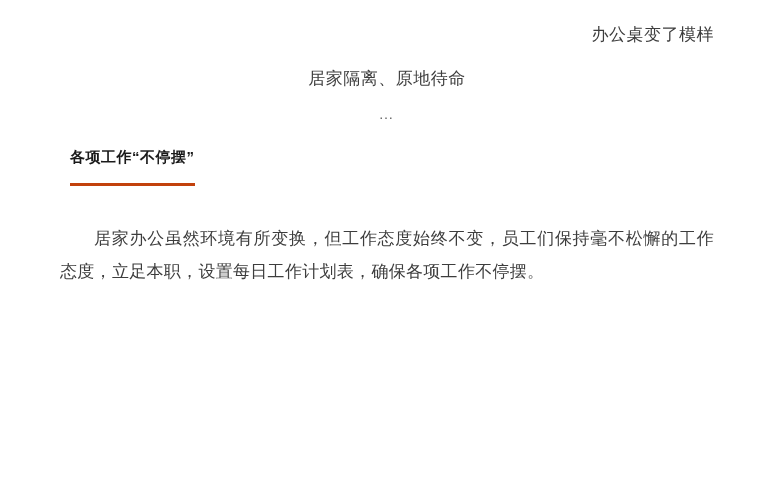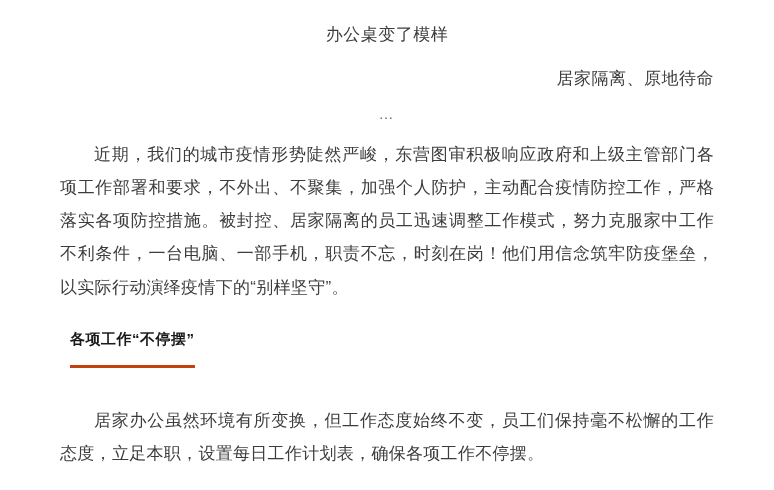--- a/index.html
+++ b/index.html
@@ -22,23 +22,23 @@
     box-sizing: border-box;
     padding: 0 60px;
   }
   .centered-line {
     text-align: center;
     font-size: 17px;
     line-height: 1.5;
     color: #3d3d3d;
     letter-spacing: 0.5px;
   }
-  .lead-1 { margin-top: 22px; }
+  .lead-1 { margin-top: 22px; text-align: right; }
   .lead-2 { margin-top: 18px; }
-  .lead-3 { margin-top: 18px; text-align: right; }
+  .lead-3 { margin-top: 18px; }
   .ellipsis {
     text-align: center;
     font-size: 15px;
     color: #6a6a6a;
     margin-top: 14px;
     letter-spacing: 2px;
   }
   .body-para {
     margin-top: 16px;
     font-size: 17px;
@@ -69,21 +69,20 @@
 </head>
 <body>
 
 <div class="page">
 
   <div class="centered-line lead-1">办公桌变了模样</div>
   <div class="centered-line lead-3">居家隔离、原地待命</div>
 
   <div class="ellipsis">…</div>
 
-  <p class="body-para">近期，我们的城市疫情形势陡然严峻，东营图审积极响应政府和上级主管部门各项工作部署和要求，不外出、不聚集，加强个人防护，主动配合疫情防控工作，严格落实各项防控措施。被封控、居家隔离的员工迅速调整工作模式，努力克服家中工作不利条件，一台电脑、一部手机，职责不忘，时刻在岗！他们用信念筑牢防疫堡垒，以实际行动演绎疫情下的“别样坚守”。</p>
 
   <div class="section-heading-wrap">
     <span class="section-heading">各项工作“不停摆”</span>
   </div>
 
   <p class="body-para after-heading">居家办公虽然环境有所变换，但工作态度始终不变，员工们保持毫不松懈的工作态度，立足本职，设置每日工作计划表，确保各项工作不停摆。</p>
 
 </div>
 
 </body></html>

